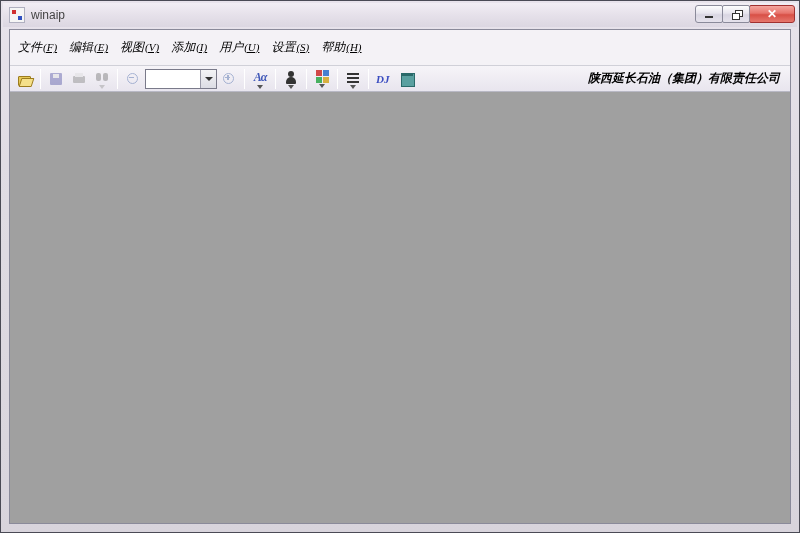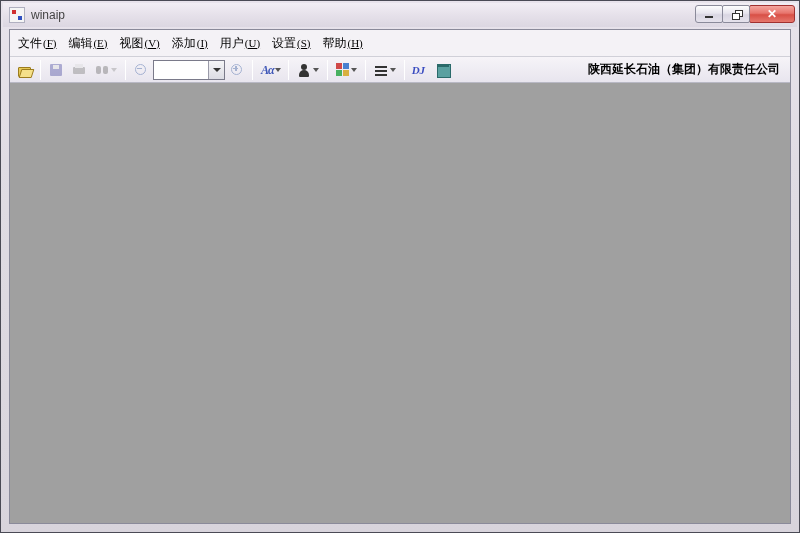--- a/index.html
+++ b/index.html
@@ -48,51 +48,51 @@
   .win-max::before{ content:""; position:absolute; width:6px; height:5px; border:1px solid #333; left:12px; top:4px; background:#fff;}
   .win-max::after{ content:""; position:absolute; width:6px; height:5px; border:1px solid #333; left:9px; top:7px; background:#fff;}
   .win-close-x{ font-size:12px; font-weight:bold; line-height:1;}
   
   .client-area{
     position:absolute; left:8px; right:8px; top:28px; bottom:8px;
     background:#fff; border:1px solid #8a8a9a;
     display:flex; flex-direction:column;
   }
   .menubar{
-    height:27px; background:#f4f2f6; display:flex; align-items:center;
-    border-bottom:1px solid #d0d0d8; padding-left:2px;
+    height:36px; background:#f4f2f6; display:flex; align-items:center;
+    border-bottom:1px solid #d0d0d8; padding-left:2px;font-style:italic;
   }
   .menu-item{ padding:2px 6px; color:#000; white-space:nowrap; }
   .menu-item .mn{ text-decoration:underline; margin-left:1px; font-family: Tahoma; font-size:11px;}
   
   .toolbar{
     height:26px; background: linear-gradient(to bottom,#f6f4f8,#e8e5ee);
     border-bottom:1px solid #b8b8c4; display:flex; align-items:center;
     padding:0 4px; gap:1px;
   }
   .tbar-btn{
     min-width:22px; height:22px; display:flex; align-items:center; justify-content:center;
-    border:1px solid transparent; border-radius:2px; padding:0 2px;
+    border:1px solid transparent; border-radius:2px; padding:0 2px;flex-direction:column;
   }
   .tbar-btn.disabled{ opacity:0.45; }
   .tbar-sep{ width:1px; height:20px; background:#b0b0c0; margin:0 3px; border-right:1px solid #fff;}
   .drop-arr{ width:8px; display:flex; align-items:center; justify-content:center;}
   .drop-arr::after{ content:""; border-left:3px solid transparent; border-right:3px solid transparent; border-top:4px solid #555;}
   .tbar-btn.disabled .drop-arr::after{ border-top-color:#999;}
   .combo{
     width:72px; height:20px; background:#fff; border:1px solid #7a7a8a;
     display:flex; align-items:center;
   }
   .combo-btn{
     width:16px; height:18px; margin-left:auto;
     background:linear-gradient(to bottom,#f4f4f6,#dcdce4);
     border-left:1px solid #9a9aa8; display:flex; align-items:center; justify-content:center;
   }
   .combo-btn::after{content:""; border-left:4px solid transparent; border-right:4px solid transparent; border-top:4px solid #333;}
-  .toolbar-right{ margin-left:auto; font-weight:bold; color:#000; padding-right:6px; white-space:nowrap; font-family:"SimSun","Microsoft YaHei";}
+  .toolbar-right{ margin-left:auto; font-weight:bold; color:#000; padding-right:6px; white-space:nowrap; font-family:"SimSun","Microsoft YaHei";font-style:italic;}
   
   .workspace{ flex:1; background:#a0a0a0; }
   
   
   .ico{ width:16px; height:16px; position:relative; display:inline-block;}
   .ico-open{ }
   .ico-open::before{content:""; position:absolute; left:1px; top:5px; width:11px; height:8px; background:#e6c957; border:1px solid #9c7c1e; border-radius:1px;}
   .ico-open::after{content:""; position:absolute; left:3px; top:7px; width:11px; height:7px; background:#f5e08a; border:1px solid #9c7c1e; transform:skewX(-18deg); border-radius:1px;}
   .ico-save::before{content:""; position:absolute; left:2px; top:2px; width:12px; height:12px; background:#5a5aa8; border-radius:1px;}
   .ico-save::after{content:""; position:absolute; left:5px; top:3px; width:6px; height:4px; background:#ddd;}

